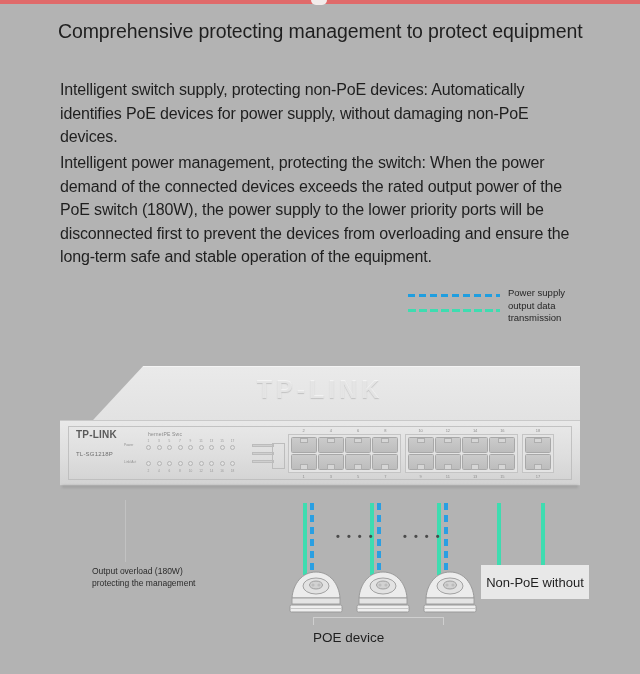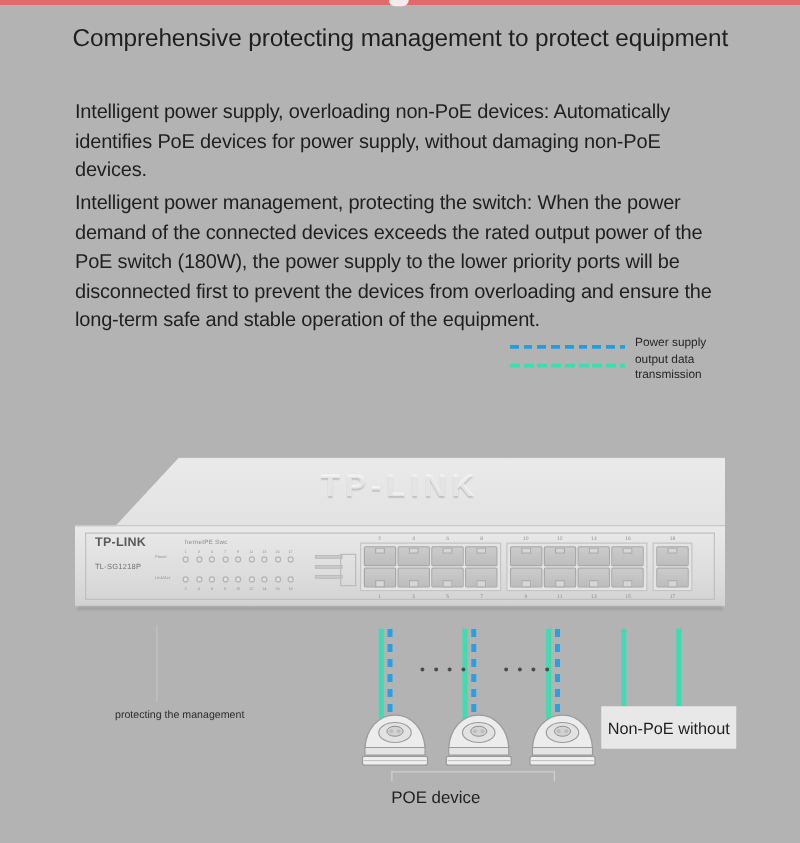--- a/index.html
+++ b/index.html
@@ -53,21 +53,21 @@
     line-height: 23.5px;
     color: #1f1f1f;
     letter-spacing: -0.15px;
   }
   #para-1 { top: 78px; }
   #para-2 { top: 151px; width: 528px; }
 
   
   #legend {
     position: absolute;
-    top: 272px; left: 408px;
+    top: 290px; left: 408px;
     width: 180px;
   }
   .legend-row {
     position: relative;
     height: 15px;
   }
   .legend-dash {
     position: absolute;
     left: 0; top: 4px;
     width: 92px; height: 3px;
@@ -333,21 +333,21 @@
   }
 </style>
 </head>
 <body>
 
 <div id="top-accent"></div>
 <div id="top-accent-notch"></div>
 
 <div id="headline">Comprehensive protecting management to protect equipment</div>
 
-<div class="para" id="para-1">Intelligent power supply, overloading non-PoE devices: Automatically identifies PoE devices for power supply, without damaging non-PoE devices.</div>
+<div class="para" id="para-1">Intelligent switch supply, protecting non-PoE devices: Automatically identifies PoE devices for power supply, without damaging non-PoE devices.</div>
 <div class="para" id="para-2">Intelligent power management, protecting the switch: When the power demand of the connected devices exceeds the rated output power of the PoE switch (180W), the power supply to the lower priority ports will be disconnected first to prevent the devices from overloading and ensure the long-term safe and stable operation of the equipment.</div>
 
 <div id="legend">
   <div class="legend-row">
     <div class="legend-dash blue"></div>
   </div>
   <div class="legend-row">
     <div class="legend-dash green"></div>
   </div>
   <div id="legend-label">Power supply output data transmission</div>
@@ -492,20 +492,21 @@
       <div class="port-nums" id="pn-3b" style="left: 236px; width: 28px; top: 45px;">
           <span style="flex: 1 1 0%;">17</span>
         </div>
     </div>
   </div>
   <div id="switch-shadow"></div>
 </div>
 
 <div id="callout-line"></div>
 <div id="callout-text">
+  <div>Output overload (180W)</div>
   <div>protecting the management</div>
 </div>
 
 <div id="cable-layer">
     <div class="cable green" style="left: 303px; top: 503px; height: 72px;"></div>
     <div class="cable blue" style="left: 310px; top: 503px; height: 72px;"></div>
     <div class="cable green" style="left: 370px; top: 503px; height: 72px;"></div>
     <div class="cable blue" style="left: 377px; top: 503px; height: 72px;"></div>
     <div class="cable green" style="left: 437px; top: 503px; height: 72px;"></div>
     <div class="cable blue" style="left: 444px; top: 503px; height: 72px;"></div>

